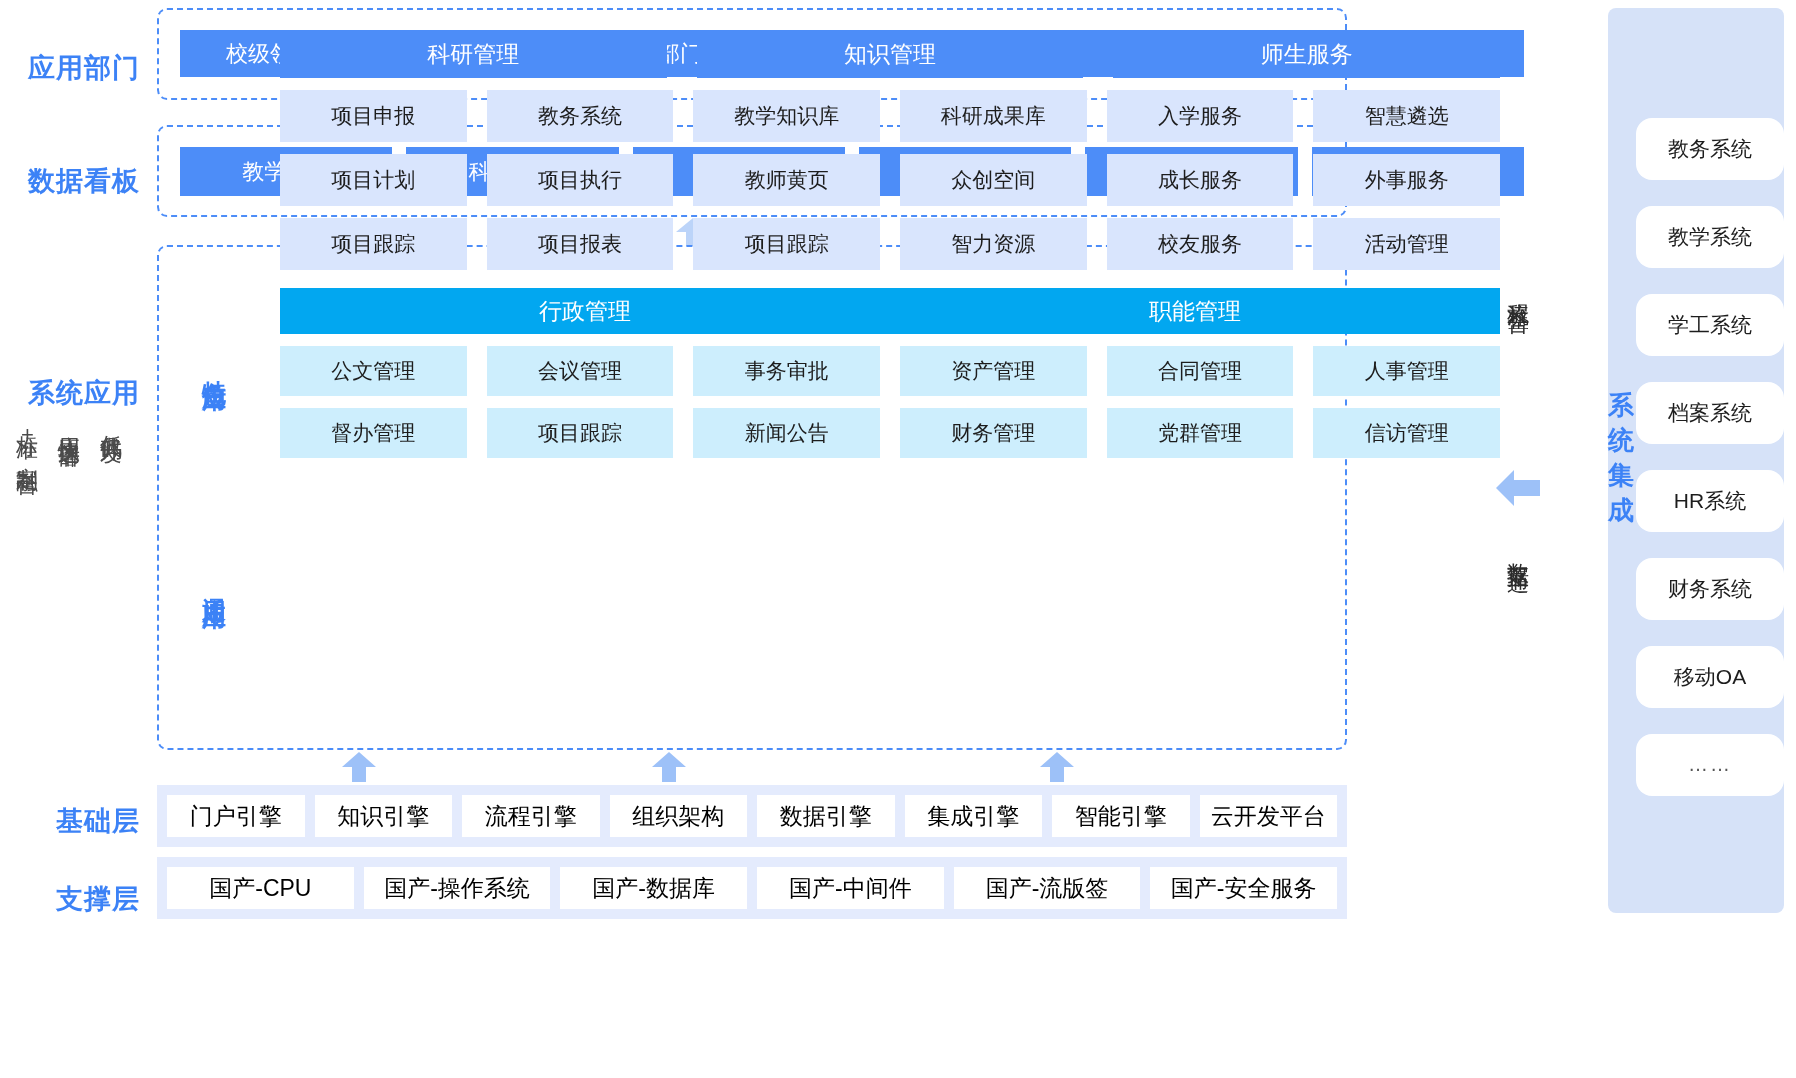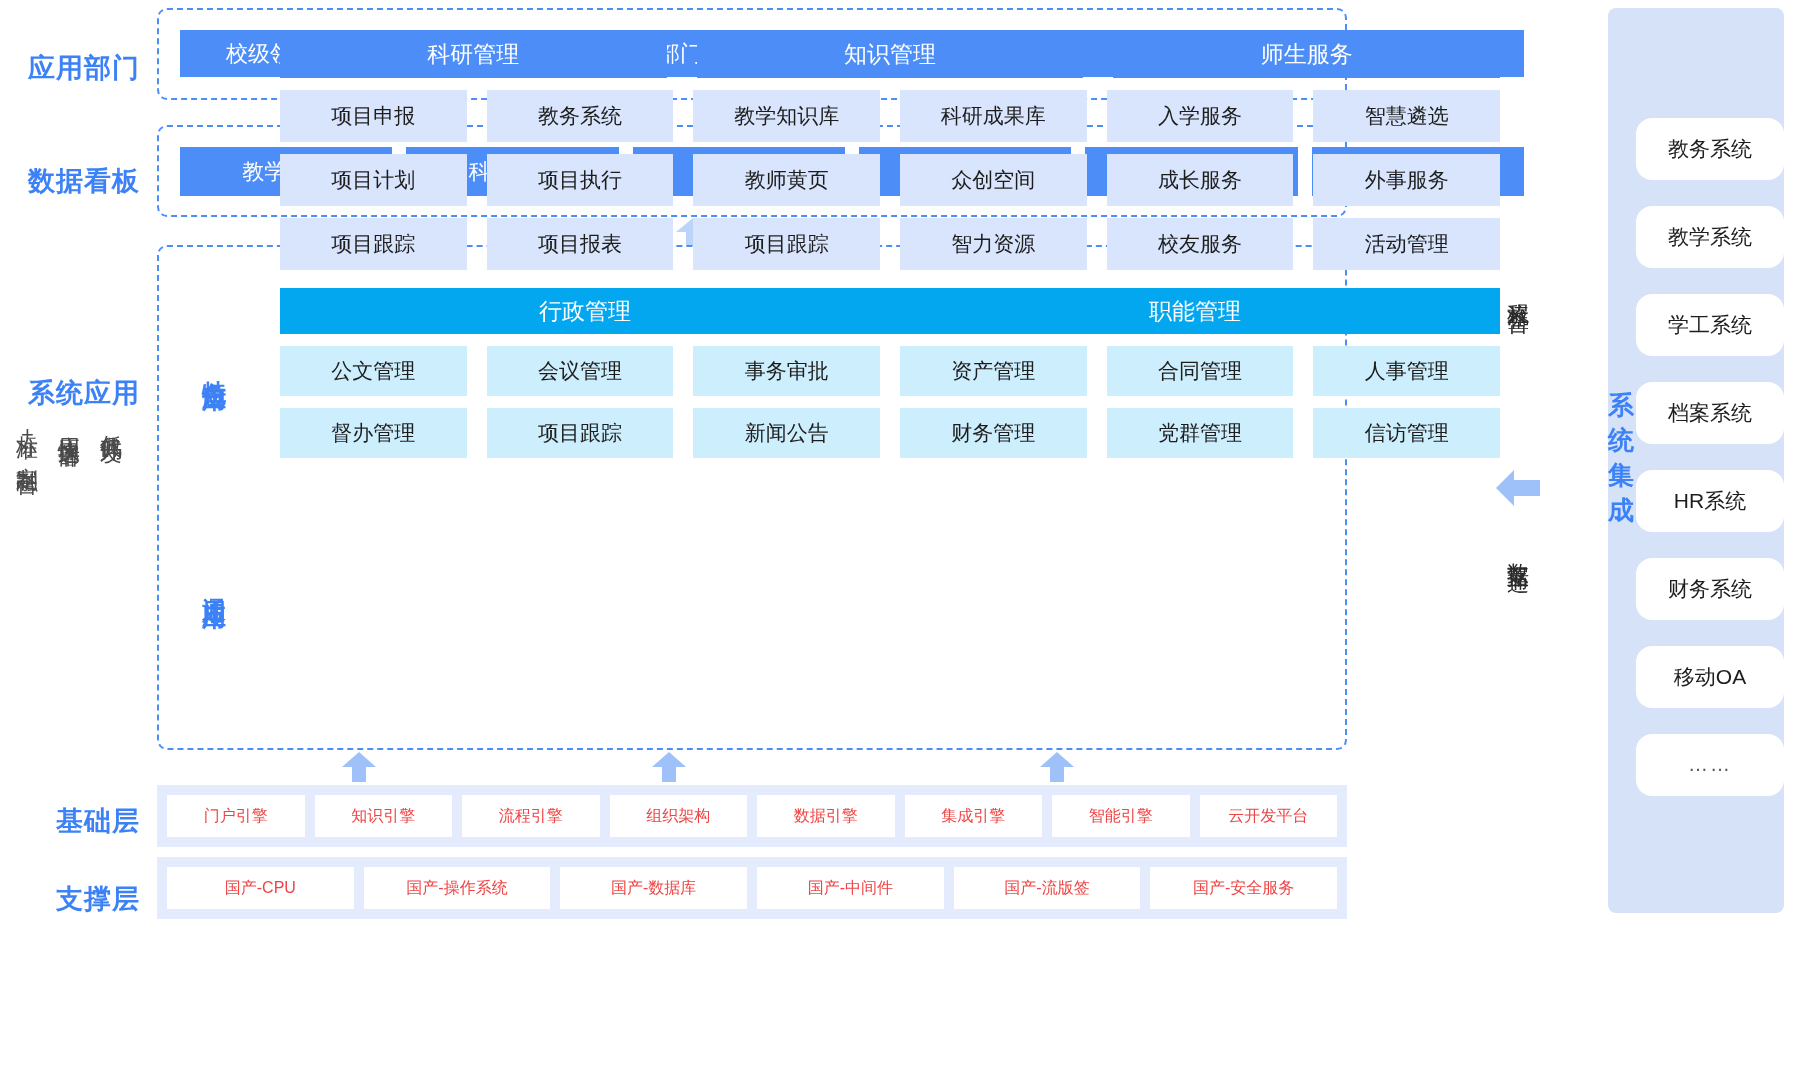--- a/index.html
+++ b/index.html
@@ -176,21 +176,21 @@
     padding:10px;
     box-sizing:border-box;
   }
   #base-layer{left:5px;top:785px;width:1190px;height:62px;}
   #support-layer{left:5px;top:857px;width:1190px;height:62px;}
   .layer .box{
     flex:1;
     background:#ffffff;
     height:100%;
     display:flex;align-items:center;justify-content:center;
-    font-size:16px;color:#ef4444;white-space:nowrap;text-align:right;
+    font-size:23px;color:#000000;white-space:nowrap;text-align:right;
   }
 
   
   #sidebar{
     position:absolute;left:0;top:0;
     width:176px;height:905px;
     background:#d6e2f8;
     border-radius:8px;
     display:flex;flex-direction:row;
     align-items:center;

